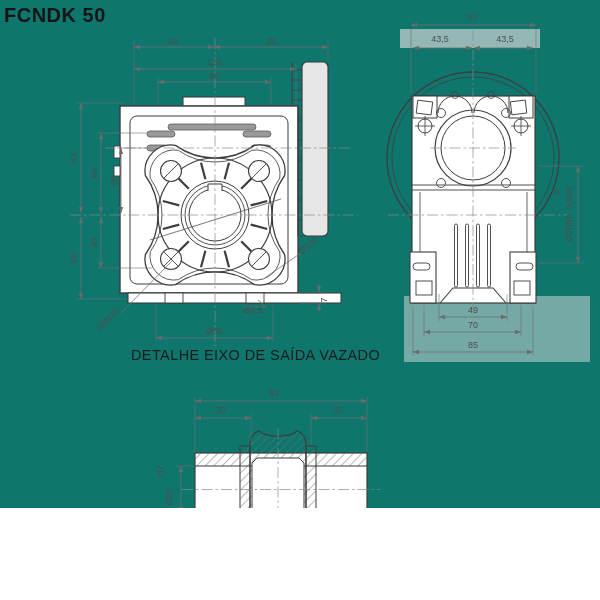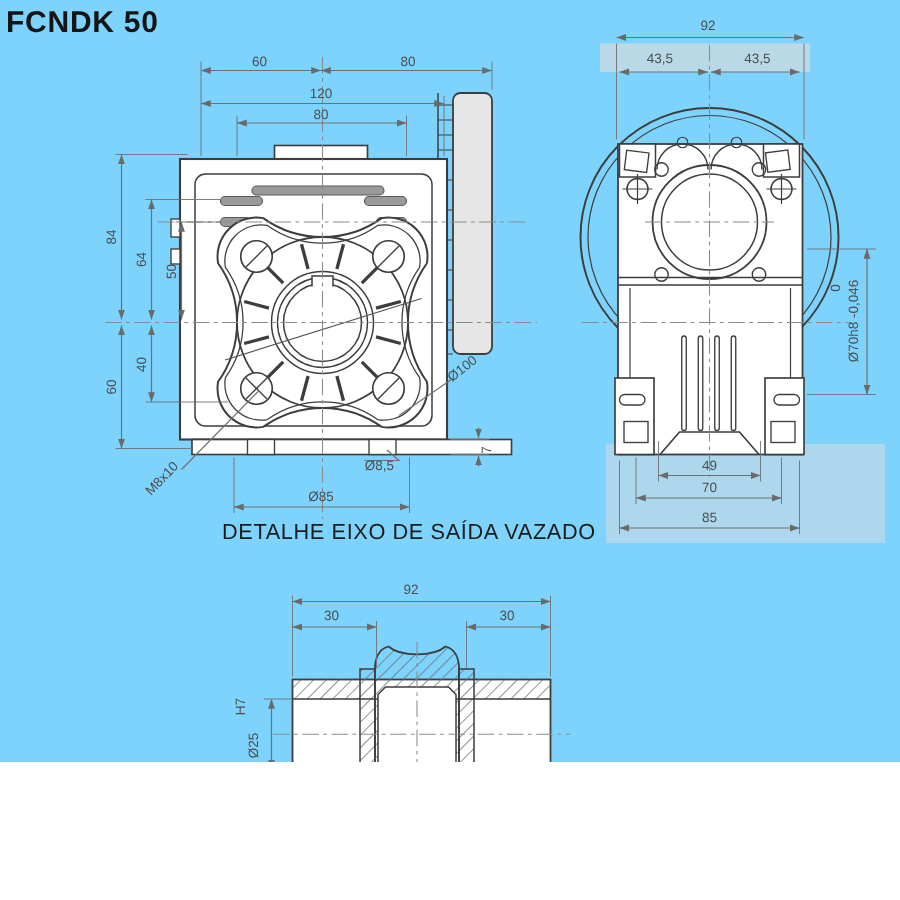--- a/index.html
+++ b/index.html
@@ -1,20 +1,20 @@
 <!DOCTYPE html>
 <html><head>
 <meta charset="utf-8">
 <style>
   html,body{margin:0;padding:0;background:#fff;}
-  .stage{position:relative;width:600px;height:508px;background:#7dd3fc;overflow:hidden;
+  .stage{position:relative;width:600px;height:508px;background:#0f766e;overflow:hidden;
          font-family:"Liberation Sans",sans-serif;}
   .title{position:absolute;left:4px;top:4px;font-size:20px;font-weight:bold;color:#151515;
          letter-spacing:0.5px;}
-  .caption{position:absolute;left:148px;top:347px;font-size:14.5px;color:#1c1c1c;
+  .caption{position:absolute;left:131px;top:347px;font-size:14.5px;color:#1c1c1c;
            letter-spacing:0.4px;white-space:nowrap;}
   svg{position:absolute;left:0;top:0;}
   svg text{font-family:"Liberation Sans",sans-serif;font-size:9px;fill:#4d4d4d;}
   .ln{stroke:#3d3d3d;fill:none;}
   .lnw{stroke:#3d3d3d;fill:#ffffff;}
   .cl{stroke:#8a8a8a;stroke-width:0.7;fill:none;stroke-dasharray:11 3 2.5 3;}
   .dim{stroke:#707070;stroke-width:0.8;fill:none;}
   .ext{stroke:#707070;stroke-width:0.6;fill:none;}
 </style>
 </head>

